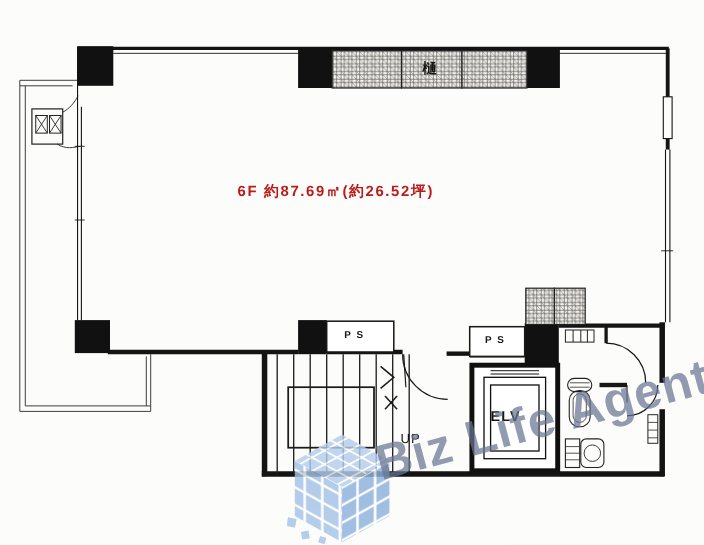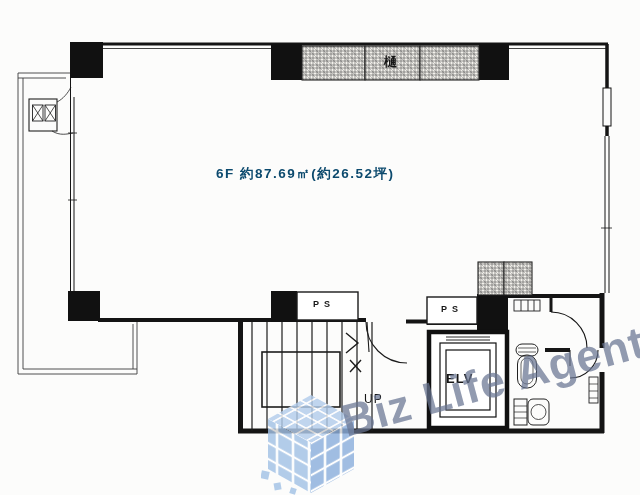--- a/index.html
+++ b/index.html
@@ -2,21 +2,21 @@
 <html><head>
 <meta charset="utf-8">
 <style>
   html,body{margin:0;padding:0;background:#ffffff;}
   #canvas{
     position:relative;width:640px;height:495px;background:#fcfcfb;
     font-family:"Liberation Sans","DejaVu Sans",sans-serif;overflow:hidden;
   }
   #plan-svg{position:absolute;left:0;top:0;}
   .plan-label{position:absolute;color:#161616;white-space:nowrap;}
-  #area-label{left:216px;top:165px;font-size:13.5px;letter-spacing:1.5px;font-weight:bold;color:#0c4a6e;}
+  #area-label{left:216px;top:165px;font-size:13.5px;letter-spacing:1.5px;font-weight:bold;color:#b91c1c;}
   #ps-left-label{left:313px;top:299px;font-size:9px;font-weight:bold;letter-spacing:5px;}
   #ps-right-label{left:441px;top:304px;font-size:9px;font-weight:bold;letter-spacing:5px;}
   #elv-label{left:426px;top:371px;font-size:13px;font-weight:bold;letter-spacing:1px;padding-left:20px;}
   #up-label{left:364px;top:392px;font-size:12px;font-weight:normal;letter-spacing:1px;}
   #hatch-kanji-label{left:384px;top:53px;font-size:13px;font-weight:bold;}
   #watermark{position:absolute;left:0;top:0;width:640px;height:495px;pointer-events:none;}
   #watermark-text{
     position:absolute;left:344px;top:396px;font-size:45px;font-weight:bold;
     letter-spacing:1px;color:rgba(104,117,145,0.72);
     transform:rotate(-15deg);transform-origin:0 60%;white-space:nowrap;

